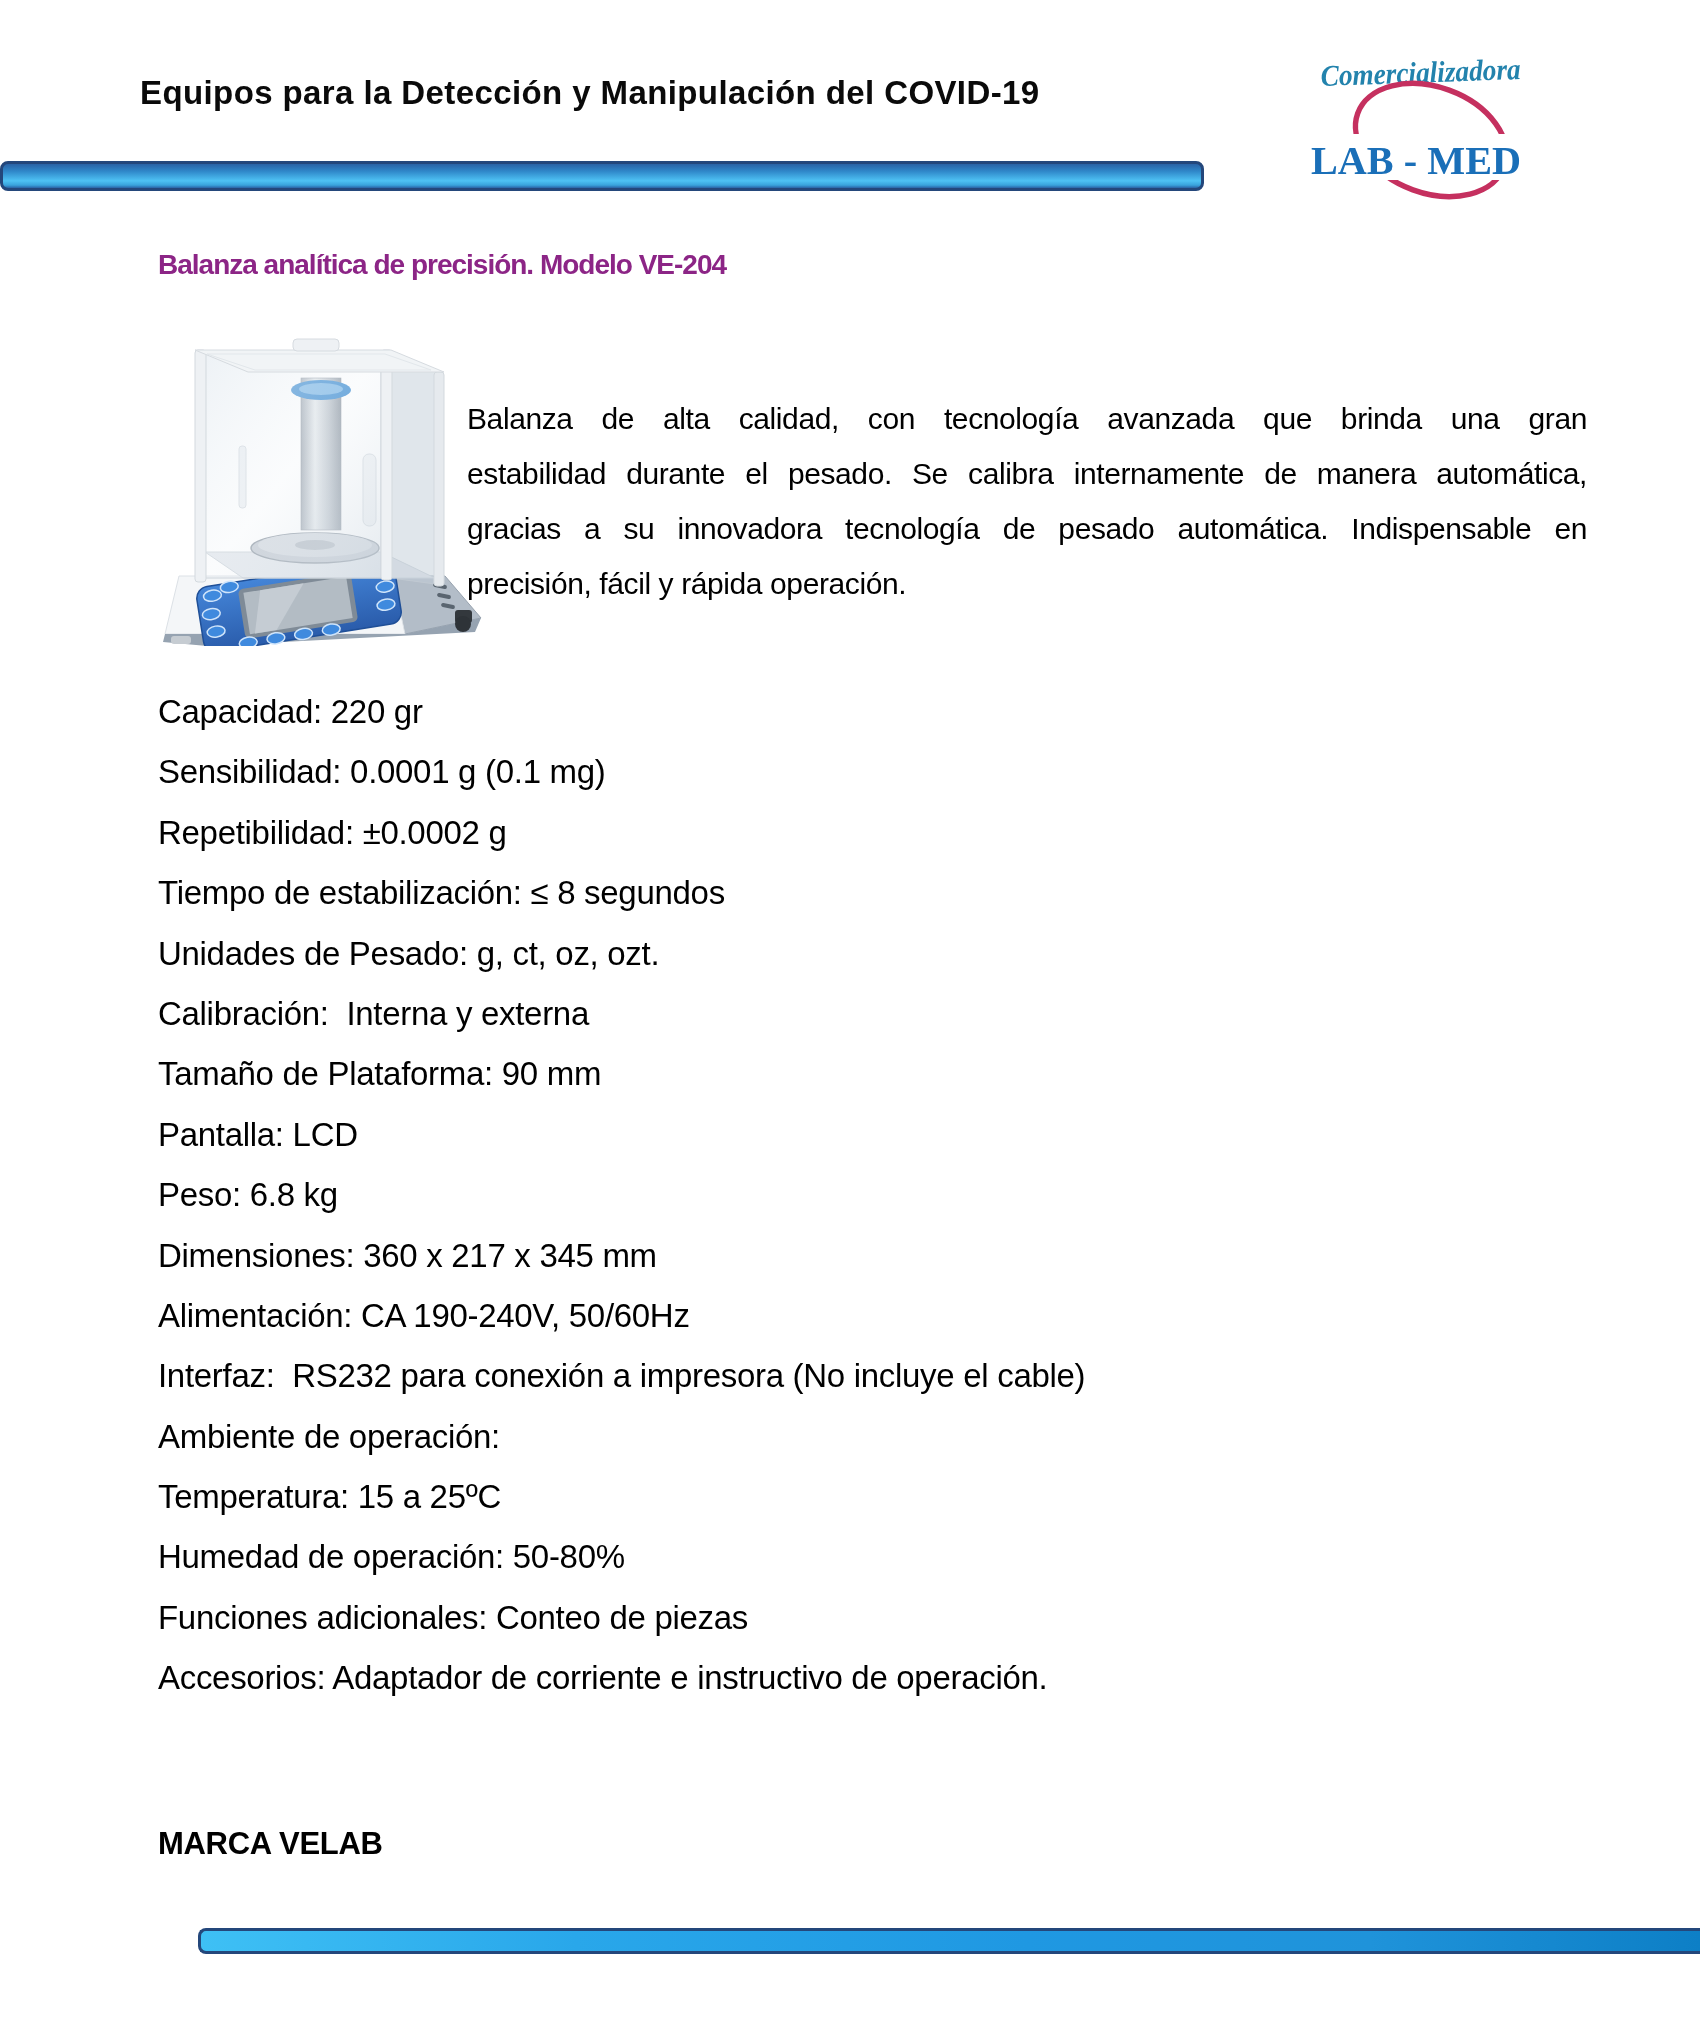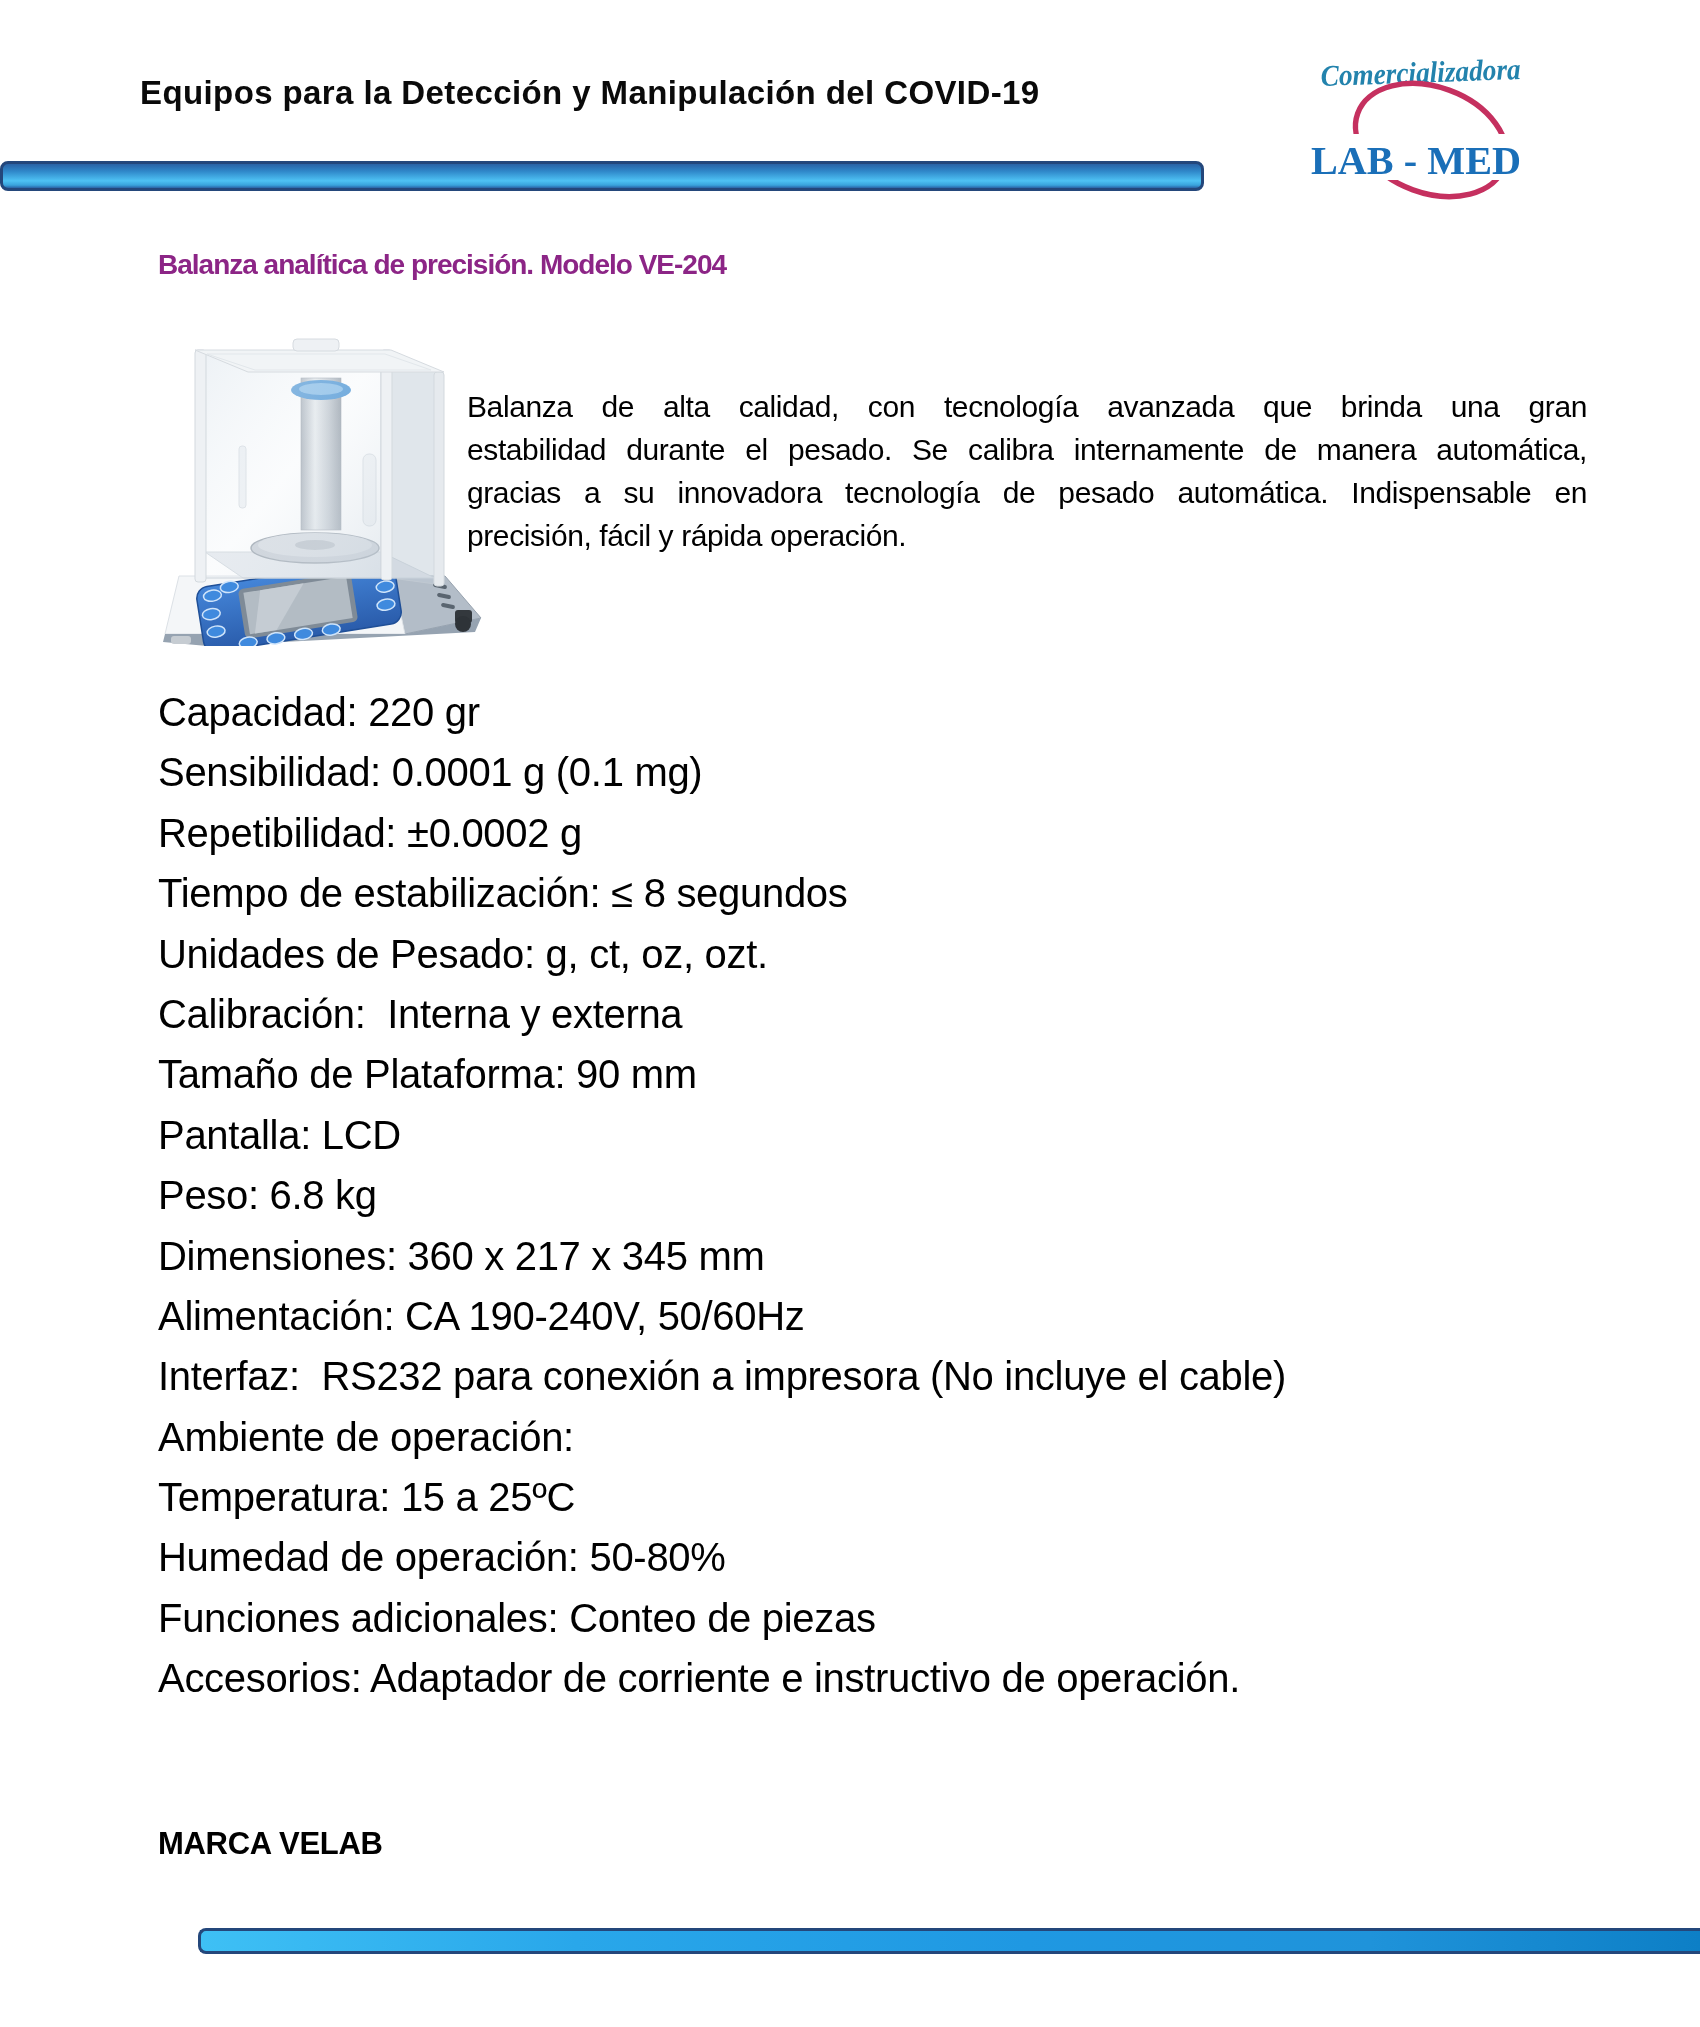--- a/index.html
+++ b/index.html
@@ -51,27 +51,27 @@
   }
 
   
   .product-svg{left:143px;top:326px;width:340px;height:320px;}
 
   
   .description{
     left:467px;top:385px;width:1120px;
     font-size:30px;letter-spacing:-.4px;line-height:43px;
   }
-  .desc-line{text-align:justify;text-align-last:justify;}
+  .desc-line{text-align:justify;text-align-last:justify;margin-top:12px;}
   .desc-line:last-child{text-align-last:left;}
 
   
   .specs{
     left:158px;top:682px;width:1420px;
-    font-size:40px;letter-spacing:-.3px;
+    font-size:33px;letter-spacing:-.3px;
   }
   .spec-item{
     height:60.4px;line-height:60.4px;white-space:pre-wrap;
   }
 
   
   .brand-note{
     left:158px;top:1824px;width:600px;
     font-size:31px;font-weight:bold;letter-spacing:-.3px;line-height:40px;
   }

